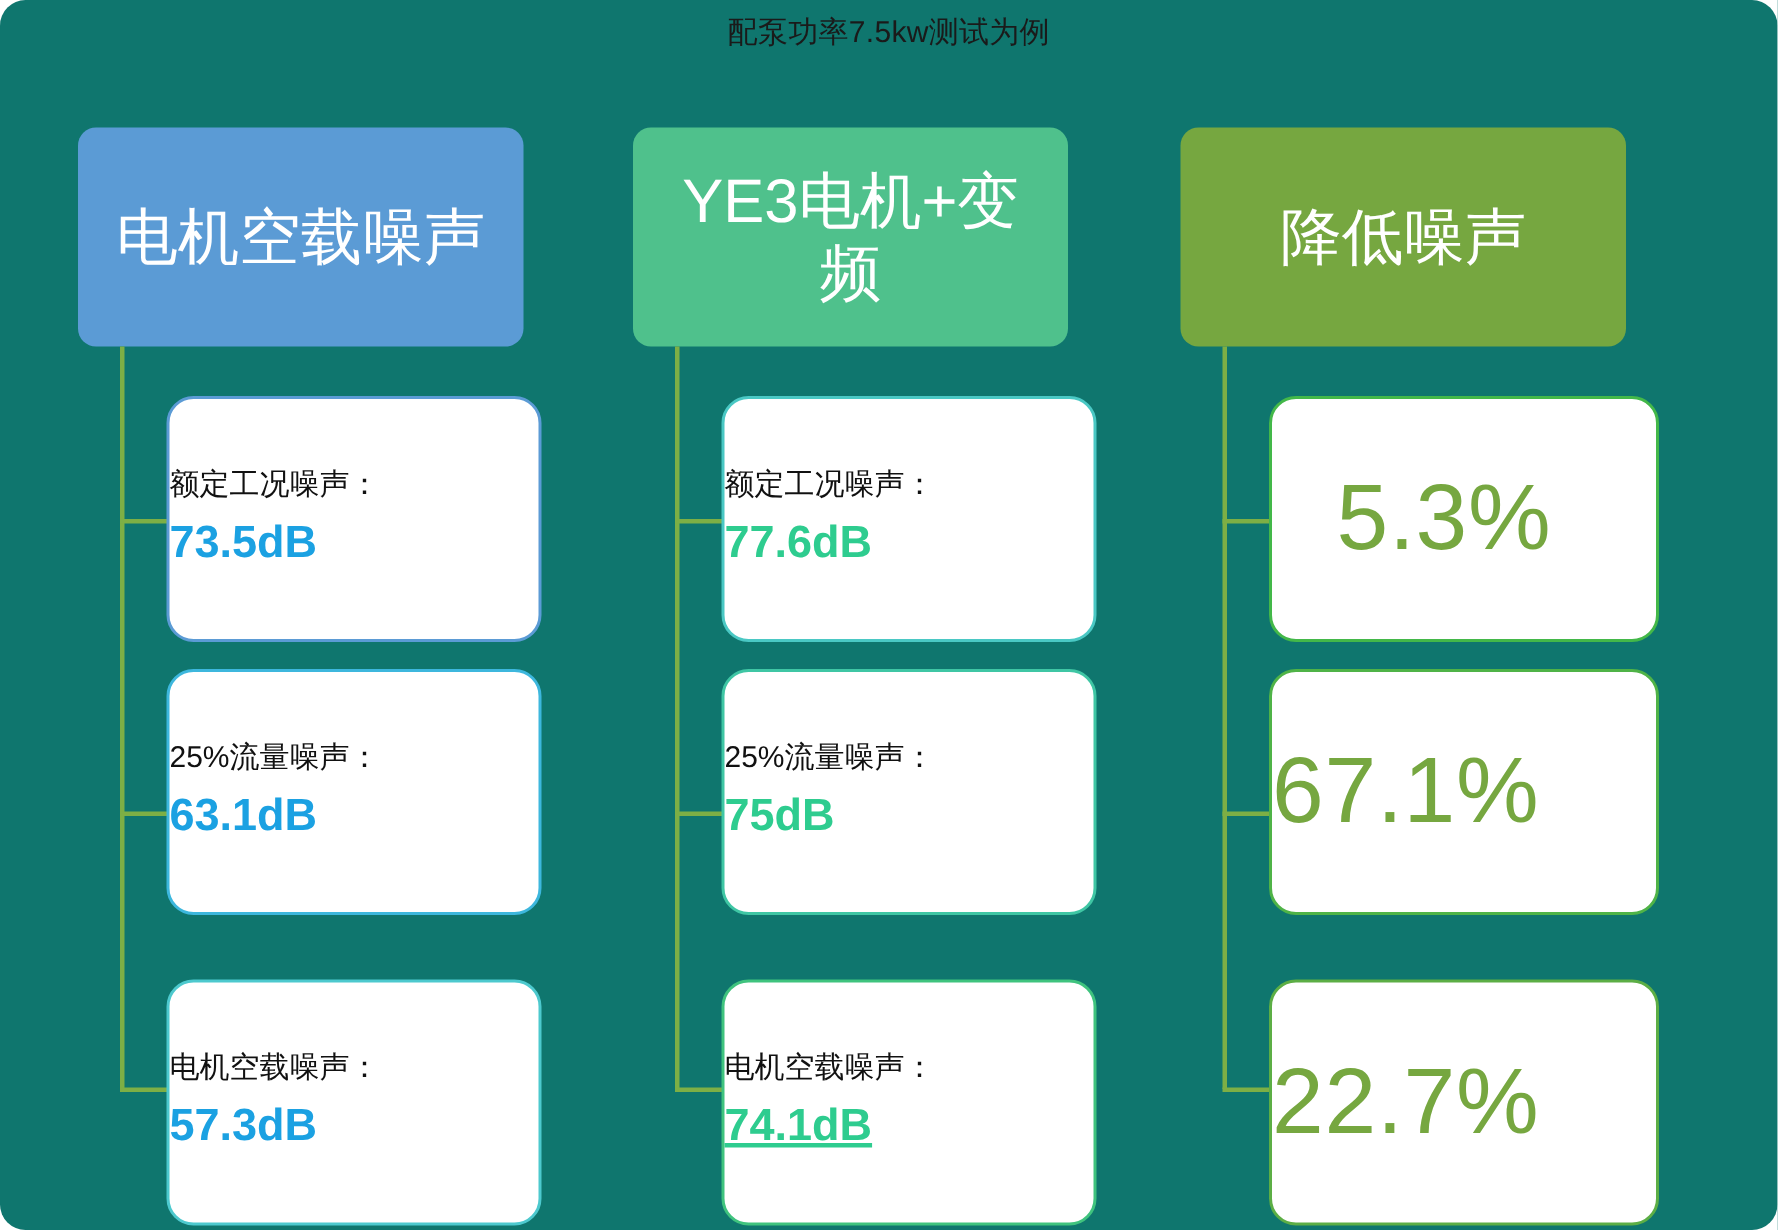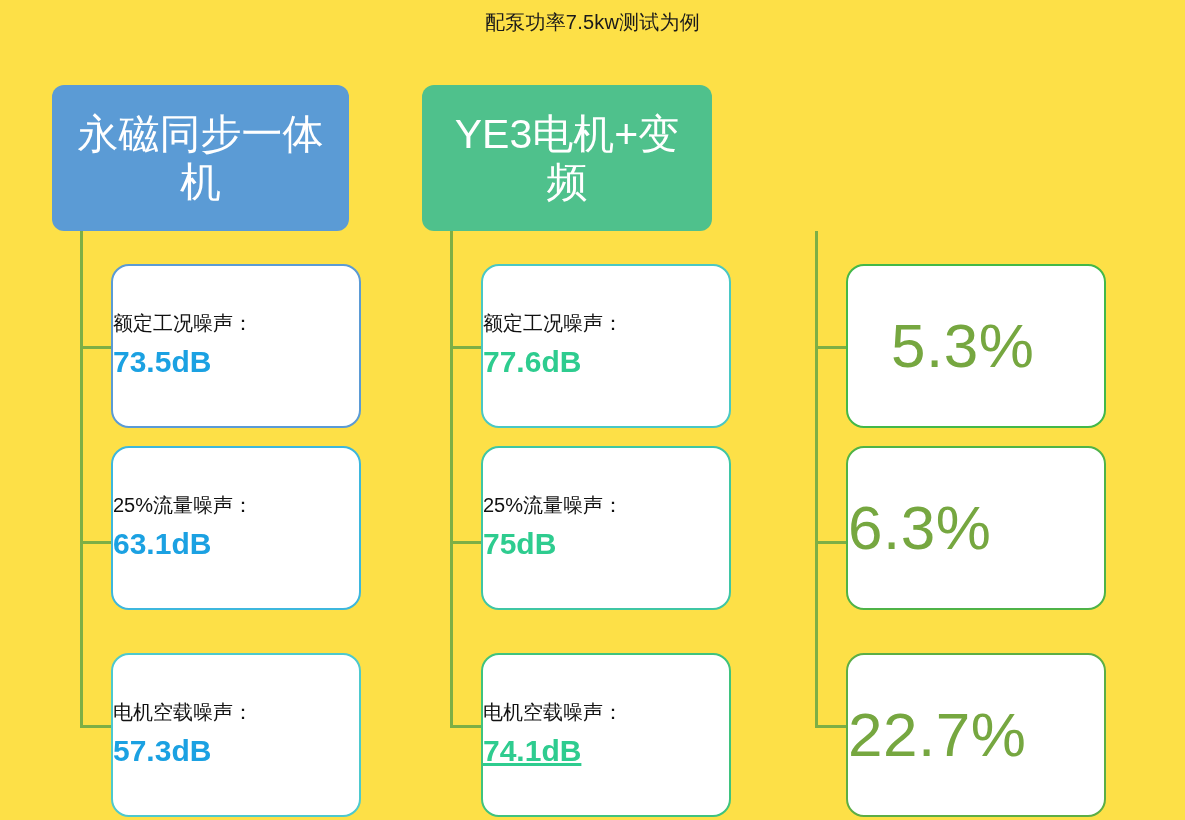--- a/index.html
+++ b/index.html
@@ -9,21 +9,22 @@
     height: 820px;
     background: #ffffff;
     font-family: "Liberation Sans", "DejaVu Sans", sans-serif;
     overflow: hidden;
   }
 
   #canvas {
     position: relative;
     width: 1185px;
     height: 820px;
-    background: #fde047;
+    background: #0f766e;
+    border-radius: 17px;
   }
 
   
   #page-title {
     position: absolute;
     left: 0;
     top: 9px;
     width: 1185px;
     text-align: center;
     font-size: 20px;
@@ -129,21 +130,21 @@
   }
 </style>
 </head>
 <body>
 
 <div id="canvas">
 
   <div id="page-title">配泵功率7.5kw测试为例</div>
 
   <div class="column" id="column-0">
-    <div class="col-header" style="background: rgb(91, 155, 213);">永磁同步一体机</div>
+    <div class="col-header" style="background: rgb(91, 155, 213);">电机空载噪声</div>
     <div class="connector-trunk"></div>
     <div class="connector-branch branch-0"></div>
     <div class="connector-branch branch-1"></div>
     <div class="connector-branch branch-2"></div>
 
     <div class="card card-0" style="border-color: rgb(91, 155, 213);">
       <div class="card-label">额定工况噪声：</div>
       <div class="card-value" style="color: rgb(27, 161, 226);">73.5dB</div>
     </div>
     <div class="card card-1" style="border-color: rgb(61, 183, 221);">
@@ -171,29 +172,30 @@
       <div class="card-label">25%流量噪声：</div>
       <div class="card-value" style="color: rgb(46, 204, 143);">75dB</div>
     </div>
     <div class="card card-2" style="border-color: rgb(63, 195, 126);">
       <div class="card-label">电机空载噪声：</div>
       <div class="card-value" style="color: rgb(46, 204, 143); text-decoration: underline;">74.1dB</div>
     </div>
   </div>
 
   <div class="column" id="column-2">
+    <div class="col-header" style="background: rgb(118, 167, 64);">降低噪声</div>
     <div class="connector-trunk"></div>
     <div class="connector-branch branch-0"></div>
     <div class="connector-branch branch-1"></div>
     <div class="connector-branch branch-2"></div>
 
     <div class="card card-0" style="border-color: rgb(67, 184, 73); padding-left: 43px;">
       <div class="card-pct" style="color: rgb(118, 167, 64);">5.3%</div>
     </div>
     <div class="card card-1" style="border-color: rgb(79, 179, 71);">
-      <div class="card-pct" style="color: rgb(118, 167, 64);">6.3%</div>
+      <div class="card-pct" style="color: rgb(118, 167, 64);">67.1%</div>
     </div>
     <div class="card card-2" style="border-color: rgb(92, 174, 69);">
       <div class="card-pct" style="color: rgb(118, 167, 64);">22.7%</div>
     </div>
   </div>
 
 </div>
 
 </body></html>

